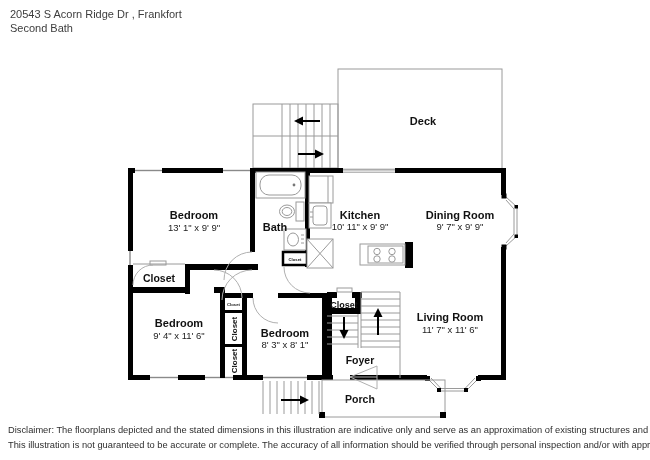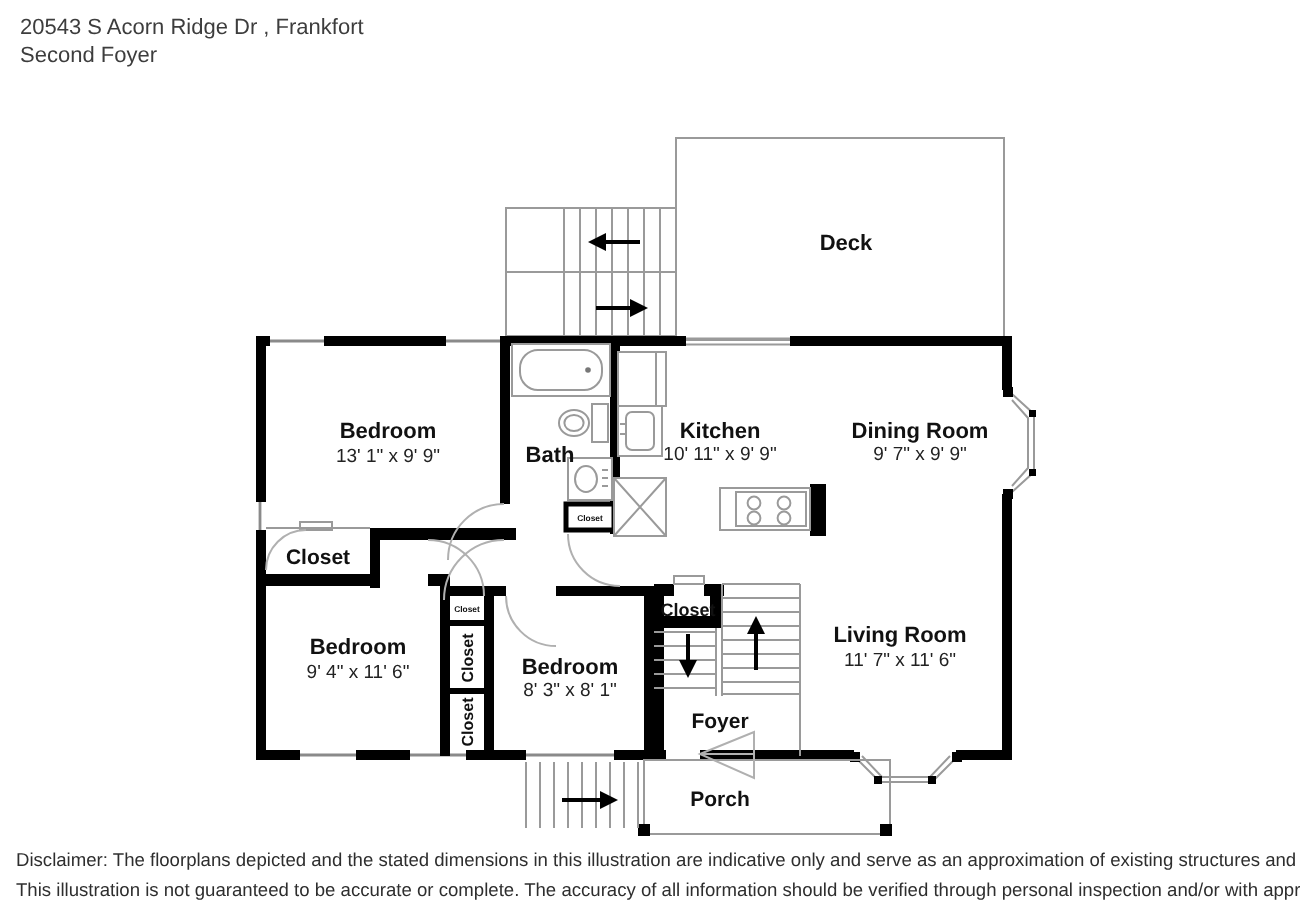--- a/index.html
+++ b/index.html
@@ -27,21 +27,21 @@
   .arrow{stroke:#000;stroke-width:2;fill:none;}
   .ahead{fill:#000;stroke:none;}
   .dot{fill:#000;}
 </style>
 </head>
 <body>
 
 <div class="page">
 
   <div class="hdr addr">20543 S Acorn Ridge Dr , Frankfort</div>
-  <div class="hdr floor">Second Foyer</div>
+  <div class="hdr floor">Second Bath</div>
 
   <svg width="650" height="460" viewBox="0 0 650 460">
 
     <g>
       <rect x="338" y="69" width="164" height="101" class="thin"></rect>
     </g>
 
     <g>
       <rect x="253" y="104" width="85" height="64" class="thin"></rect>
       <path class="thin" d="M282 104V168M290 104V168M298 104V168M306 104V168M314 104V168M322 104V168M330 104V168"></path>

